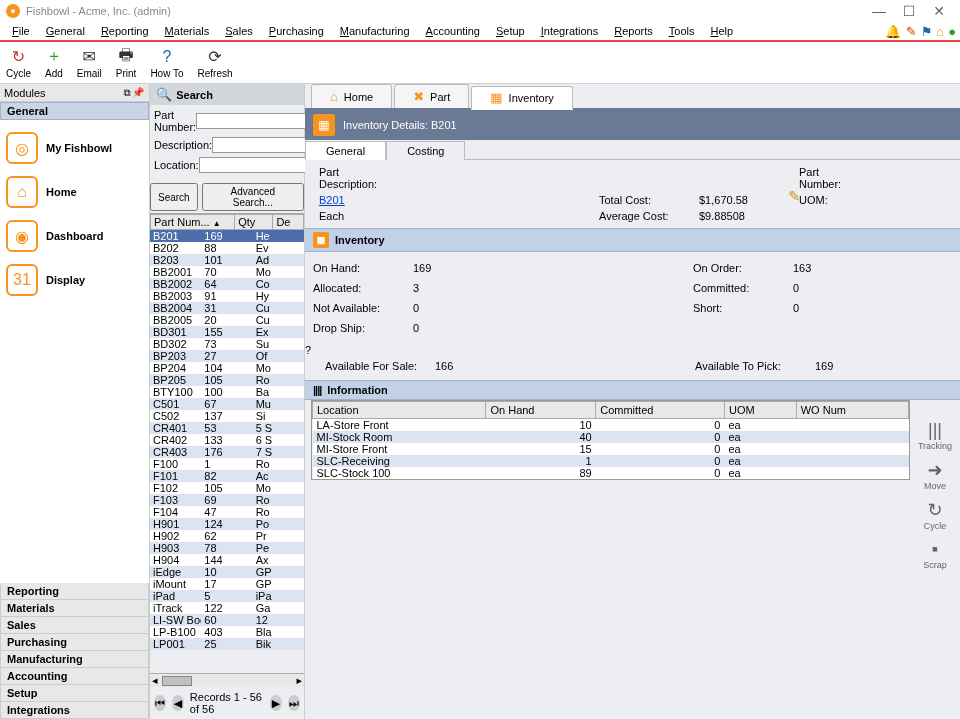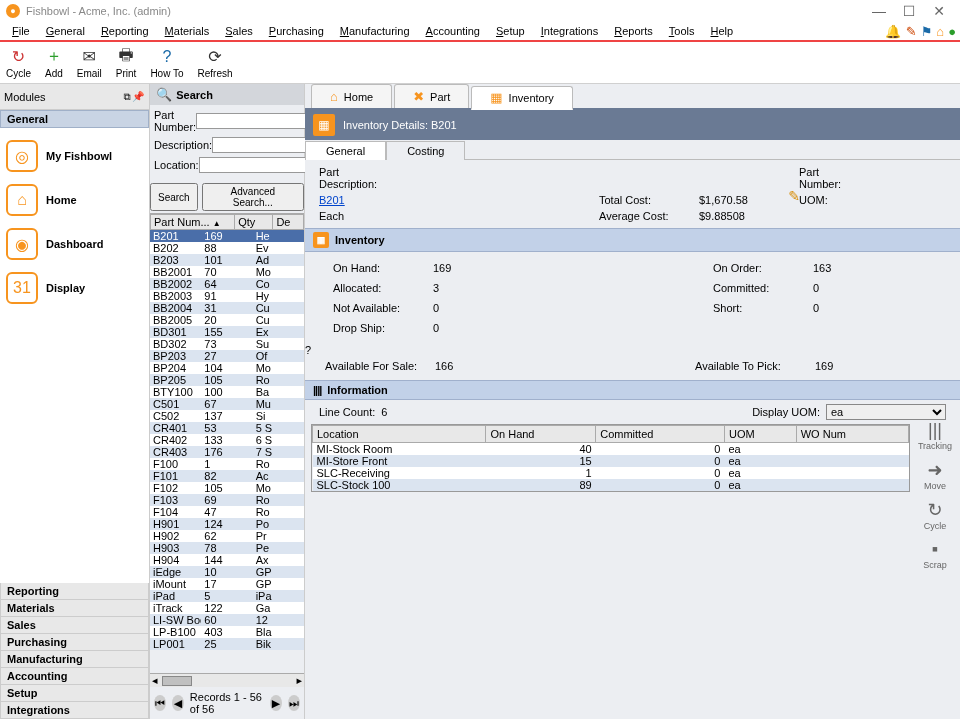--- a/index.html
+++ b/index.html
@@ -22,21 +22,21 @@
 .toolbar { height: 42px; background: #fff; border-bottom: 1px solid #d0d0d0; display: flex; align-items: center; padding: 2px 6px; gap: 14px; }
 .toolbar .tb { display: flex; flex-direction: column; align-items: center; cursor: pointer; gap: 1px; }
 .toolbar .tb .ico { font-size: 16px; height: 20px; display: flex; align-items: center; }
 .toolbar .tb .lbl { font-size: 10px; }
 
 
 .main { display: flex; height: 635px; }
 
 
 .sidebar { width: 150px; background: #fff; border-right: 1px solid #ccc; display: flex; flex-direction: column; }
-.mod-header { height: 26px; background: #e8e8e8; border-bottom: 1px solid #ccc; display: flex; align-items: center; padding: 0 4px; text-align: center; }
+.mod-header { height: 18px; background: #e8e8e8; border-bottom: 1px solid #ccc; display: flex; align-items: center; padding: 0 4px; text-align: center; }
 .mod-header .sp { flex: 1; }
 .mod-header .ic { font-size: 10px; margin-left: 2px; cursor: pointer; }
 .accordion-hdr { background: #c9d4e4; border: 1px solid #a0b0c8; padding: 2px 6px; font-weight: bold; cursor: pointer; }
 .accordion-body { flex: 1; padding: 6px 2px; }
 .nav-item { display: flex; align-items: center; padding: 6px 4px; gap: 8px; cursor: pointer; }
 .nav-item .nico { width: 32px; height: 32px; border: 2px solid #f7941e; border-radius: 6px; display: flex; align-items: center; justify-content: center; font-size: 16px; color: #f7941e; }
 .nav-item .nlbl { font-size: 11px; font-weight: bold; }
 
 
 .searchpane { width: 155px; background: #eceef2; border-right: 1px solid #ccc; display: flex; flex-direction: column; }
@@ -80,21 +80,21 @@
 .subtab.active { background: #fff; }
 
 .detail-body { flex: 1; overflow-y: auto; background: #eceef2; position: relative; }
 .detail-top { padding: 6px 14px; display: grid; grid-template-columns: 80px 200px 100px 100px 60px; row-gap: 4px; }
 .detail-top .link { color: #0044cc; text-decoration: underline; cursor: pointer; }
 .pencil { position: absolute; right: 160px; top: 28px; color: #d68a00; cursor: pointer; font-size: 14px; }
 
 .section-hdr { background: #c2d1e8; padding: 3px 8px; font-weight: bold; display: flex; align-items: center; gap: 6px; border-top: 1px solid #a0b0cc; border-bottom: 1px solid #a0b0cc; }
 .section-hdr .sico { width: 16px; height: 16px; background: #f7941e; border-radius: 2px; display: flex; align-items: center; justify-content: center; color: #fff; font-size: 9px; }
 
-.inv-grid { padding: 10px 28px; display: grid; grid-template-columns: 100px 80px 200px 100px 60px; row-gap: 8px; }
+.inv-grid { padding: 10px 8px; display: grid; grid-template-columns: 100px 80px 200px 100px 60px; row-gap: 8px; }
 .inv-foot { padding: 4px 20px 8px; display: grid; grid-template-columns: 110px 80px 180px 120px 60px; }
 
 .info-bar { display: flex; align-items: center; padding: 4px 14px; gap: 6px; }
 .info-bar .sp { flex: 1; }
 .info-bar select { border: 1px solid #888; font-size: 11px; width: 120px; }
 
 .loc-table { margin: 0 6px; border: 1px solid #999; }
 .loc-table table { width: 100%; border-collapse: collapse; }
 .loc-table th { background: #e8e8e8; border: 1px solid #aaa; text-align: left; padding: 2px 4px; font-weight: normal; }
 .loc-table td { padding: 0 4px; }
@@ -516,39 +516,39 @@
         <span>166</span>
           <span></span>
         <span>Available To Pick:</span>
         <span>169</span>
       </div>
 
       <div class="section-hdr">
         <span style="letter-spacing:-1px">||||</span>
         <span>Information</span>
       </div>
-      <div class="info-bar">
-        <span>Line Count:</span>
-        <span>6</span>
-        <span class="sp"></span>
-        <span>Display UOM:</span>
-        <select><option>ea</option></select>
-      </div>
       <div class="loc-table" style="margin-right:50px">
         <table>
           <thead>
               <tr id="loccols">
                 <th>Location</th>
                 <th>On Hand</th>
                 <th>Committed</th>
                 <th>UOM</th>
                 <th>WO Num</th>
               </tr>
             </thead>
           <tbody id="locrows">
+              <tr>
+                <td>LA-Store Front</td>
+                <td class="r">10</td>
+                <td class="r">0</td>
+                <td>ea</td>
+                <td></td>
+              </tr>
               <tr>
                 <td>MI-Stock Room</td>
                 <td class="r">40</td>
                 <td class="r">0</td>
                 <td>ea</td>
                 <td></td>
               </tr>
               <tr>
                 <td>MI-Store Front</td>
                 <td class="r">15</td>

